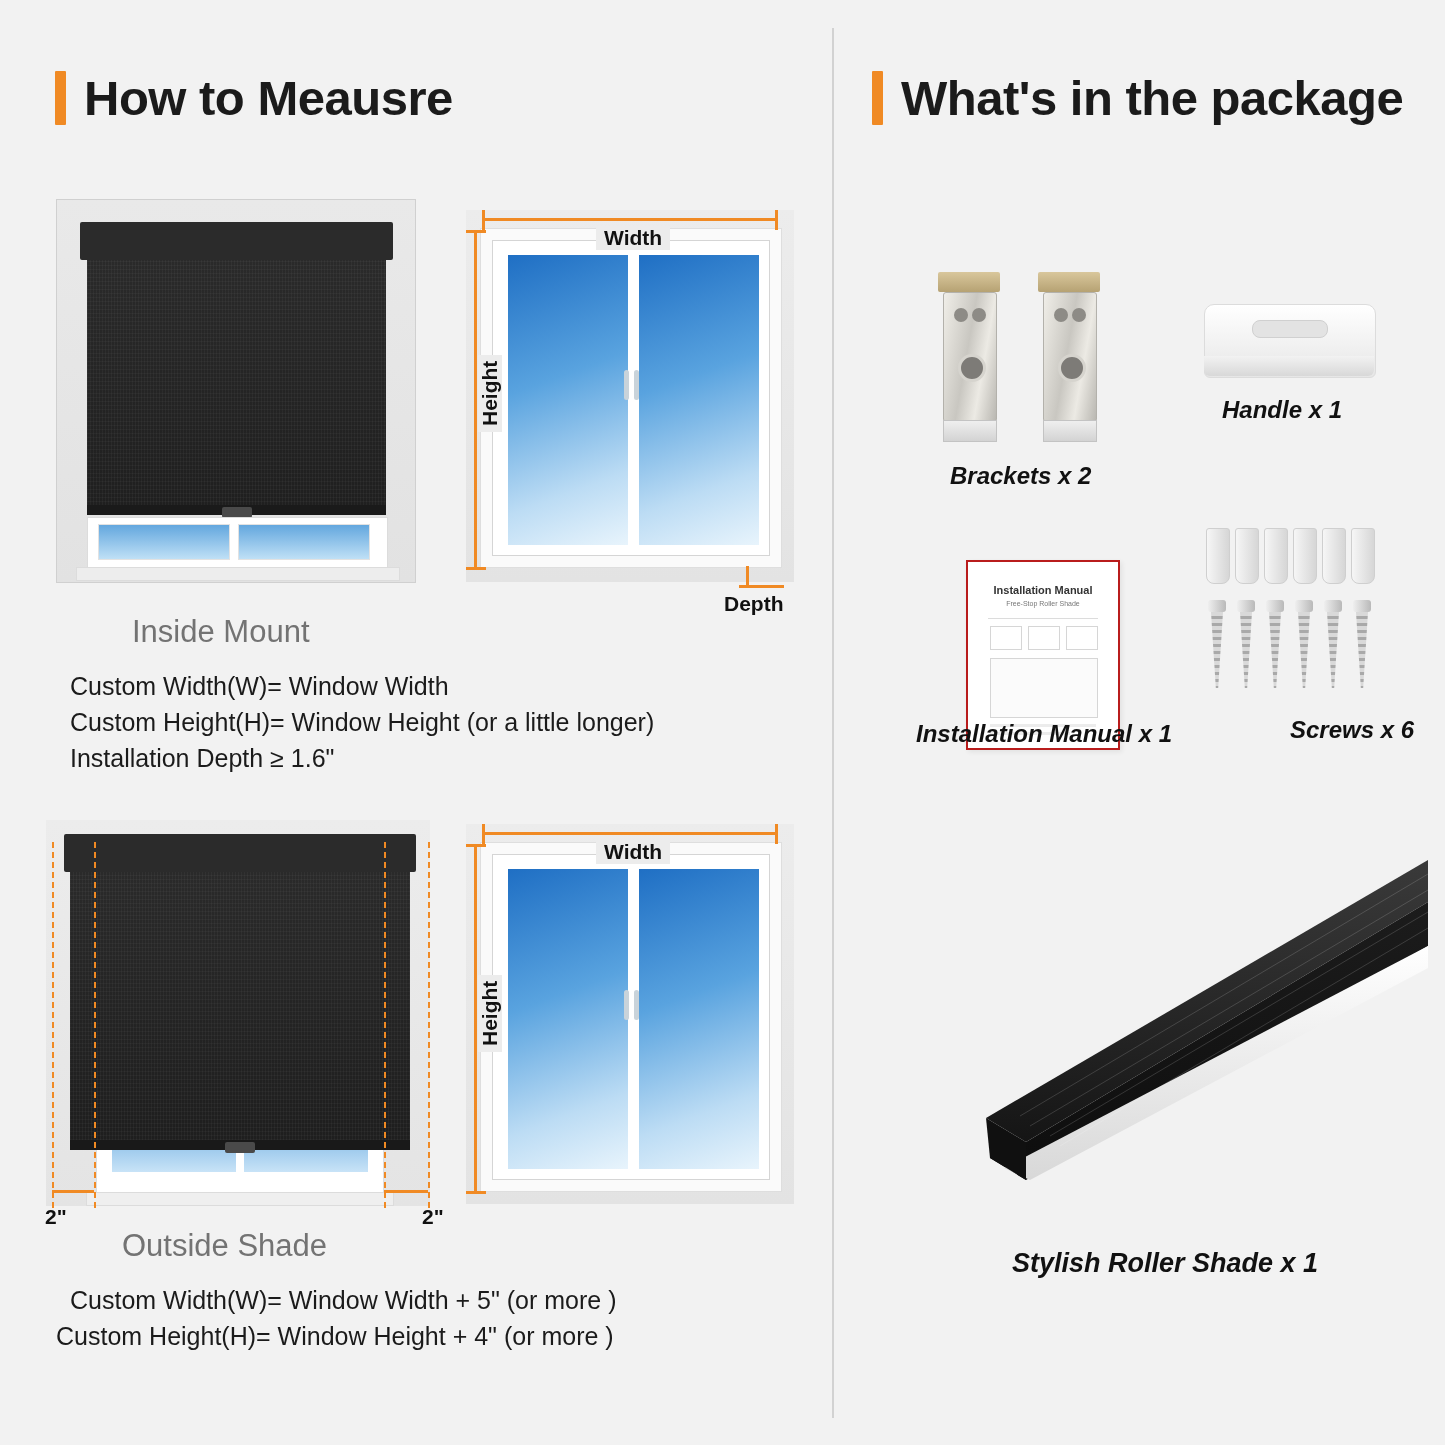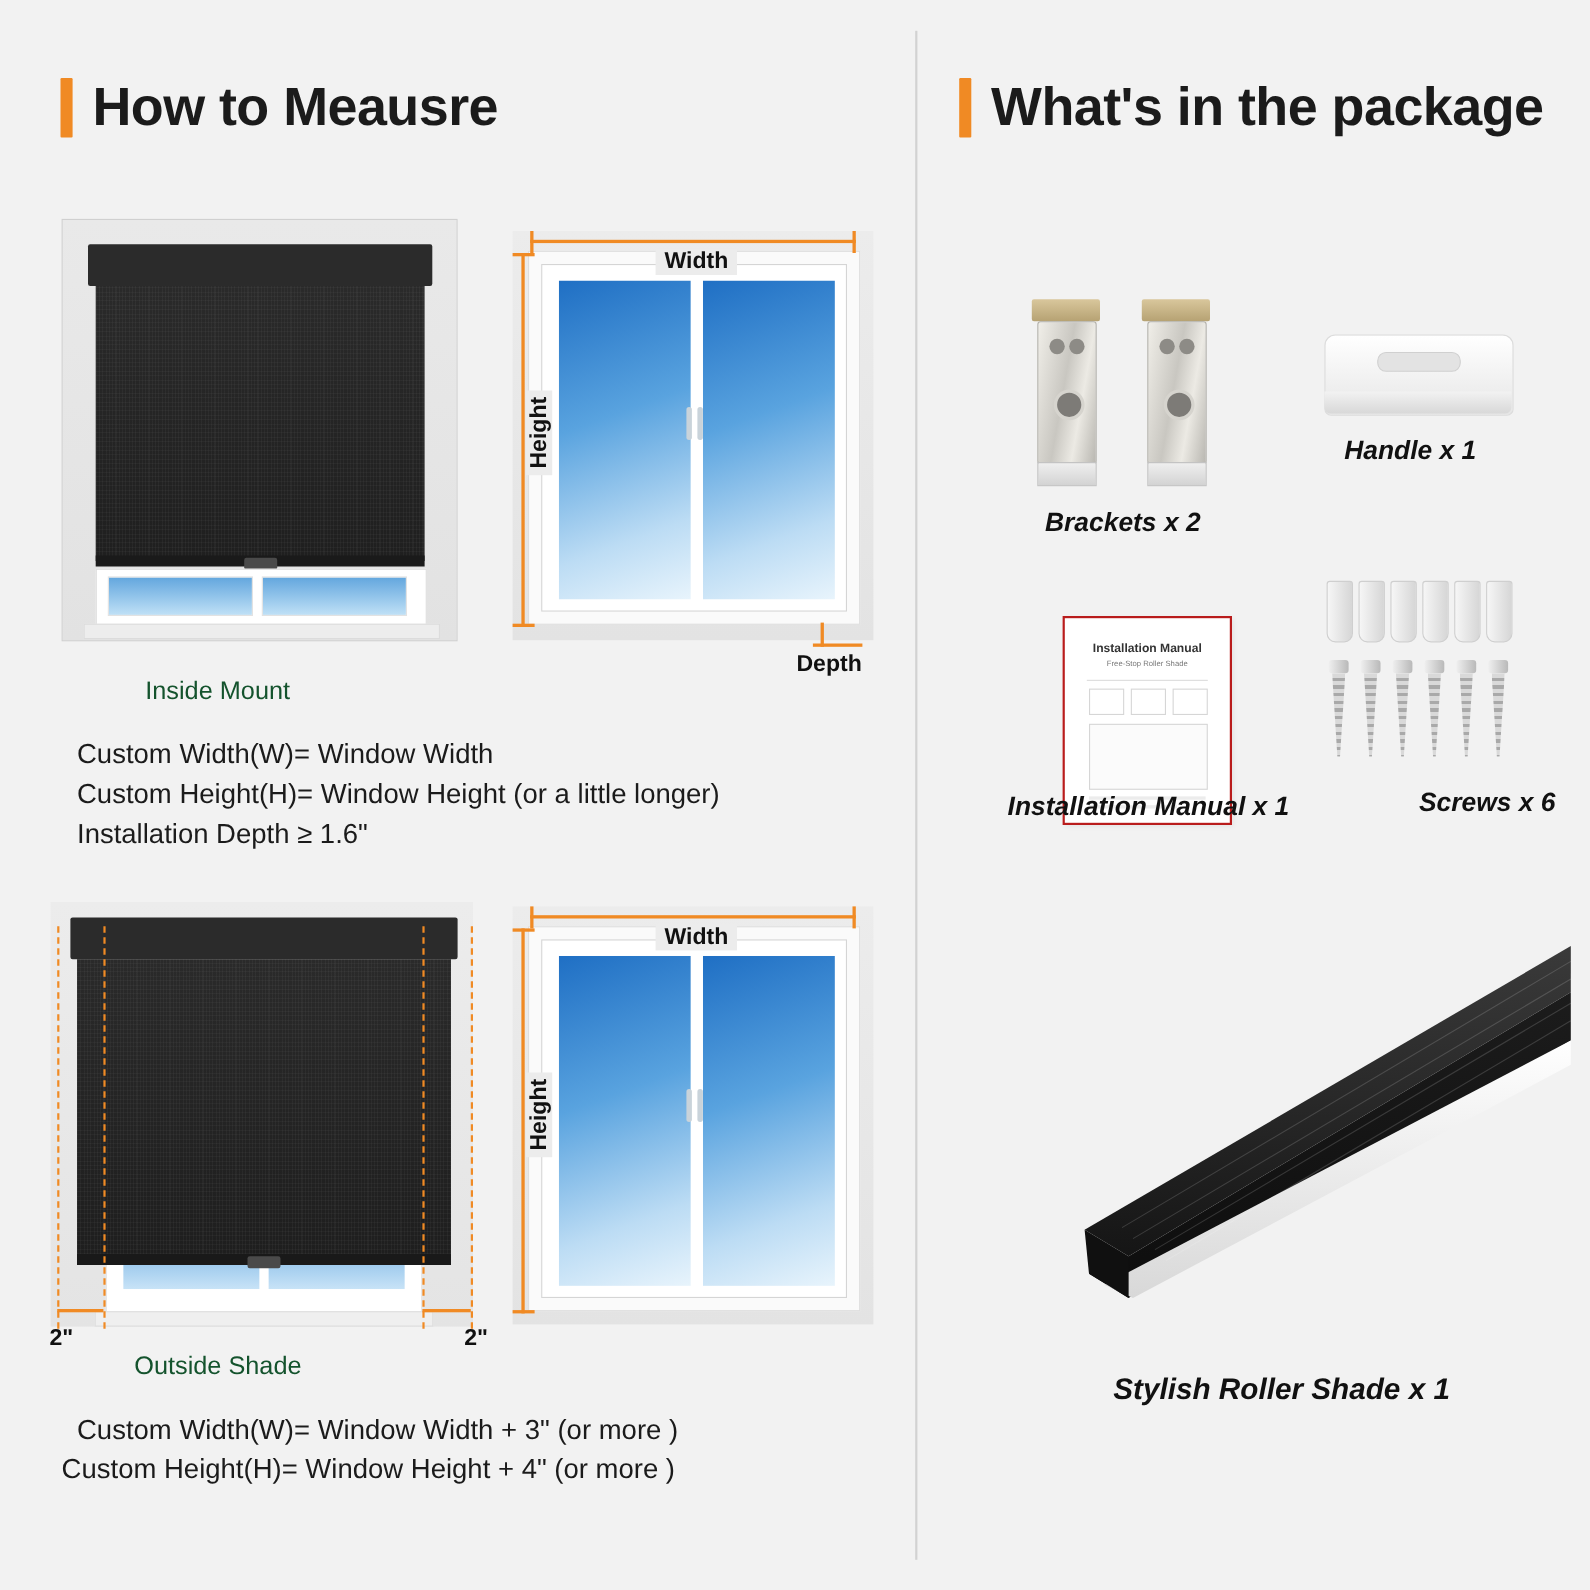--- a/index.html
+++ b/index.html
@@ -25,21 +25,21 @@
     width:11px;height:54px;background:#f08a24;border-radius:1px;
   }
   .heading .htext{
     font-size:49px;font-weight:bold;color:#1b1b1b;letter-spacing:-0.5px;
     white-space:nowrap;
   }
   #h-measure{left:55px;top:70px;}
   #h-package{left:872px;top:70px;}
 
   .caption-title{
-    position:absolute;font-size:23px;color:#14532d;font-weight:400;
+    position:absolute;font-size:31px;color:#737373;font-weight:400;
     white-space:nowrap;
   }
   .caption-line{
     position:absolute;font-size:25px;color:#1b1b1b;white-space:nowrap;
   }
 
   .dimlabel{
     position:absolute;font-size:21px;color:#111;font-weight:600;white-space:nowrap;
   }
   .dimlabel.vert{
@@ -170,21 +170,21 @@
     <div class="tick" style="left:319px;top:12px;width:3px;height:20px;"></div>
     <div class="dimlabel" style="left:140px;top:28px;background:#ececec;padding:0 8px;">Width</div>
 
     <div class="tick" style="left:18px;top:32px;width:3px;height:350px;"></div>
     <div class="tick" style="left:10px;top:32px;width:20px;height:3px;"></div>
     <div class="tick" style="left:10px;top:379px;width:20px;height:3px;"></div>
     <div class="dimlabel vert" style="left:22px;top:240px;background:#ececec;padding:0 6px;">Height</div>
   </div>
 
   <div class="caption-title" style="left:122px;top:1228px;">Outside Shade</div>
-  <div class="caption-line" style="left:70px;top:1286px;">Custom Width(W)= Window Width + 3" (or more )</div>
+  <div class="caption-line" style="left:70px;top:1286px;">Custom Width(W)= Window Width + 5" (or more )</div>
   <div class="caption-line" style="left:56px;top:1322px;">Custom Height(H)= Window Height + 4" (or more )</div>
 
   <div class="heading" id="h-package">
     <div class="bar"></div>
     <div class="htext">What's in the package</div>
   </div>
 
   <div style="position:absolute;left:938px;top:272px;width:62px;height:175px;">
     <div style="position:absolute;left:0;top:0;width:62px;height:20px;background:linear-gradient(180deg,#d9c79c,#b6a273);border-radius:2px;"></div>
     <div style="position:absolute;left:5px;top:20px;width:52px;height:128px;background:linear-gradient(100deg,#f0eee8,#c9c7c1 45%,#eceae4 70%,#b9b7b1);border:1px solid #b3b1ab;border-radius:3px;"></div>

